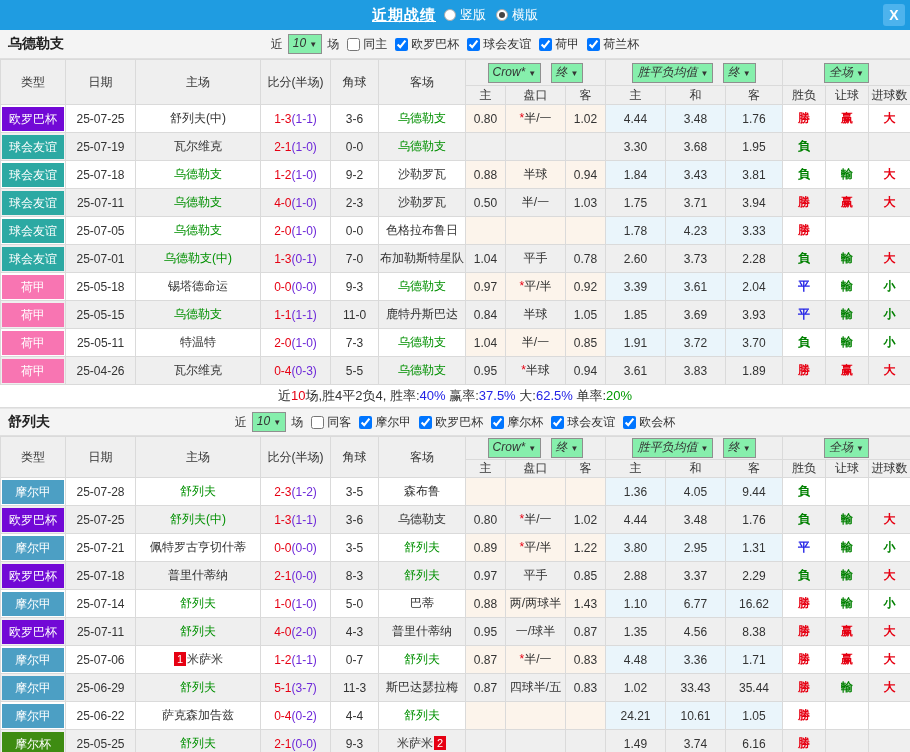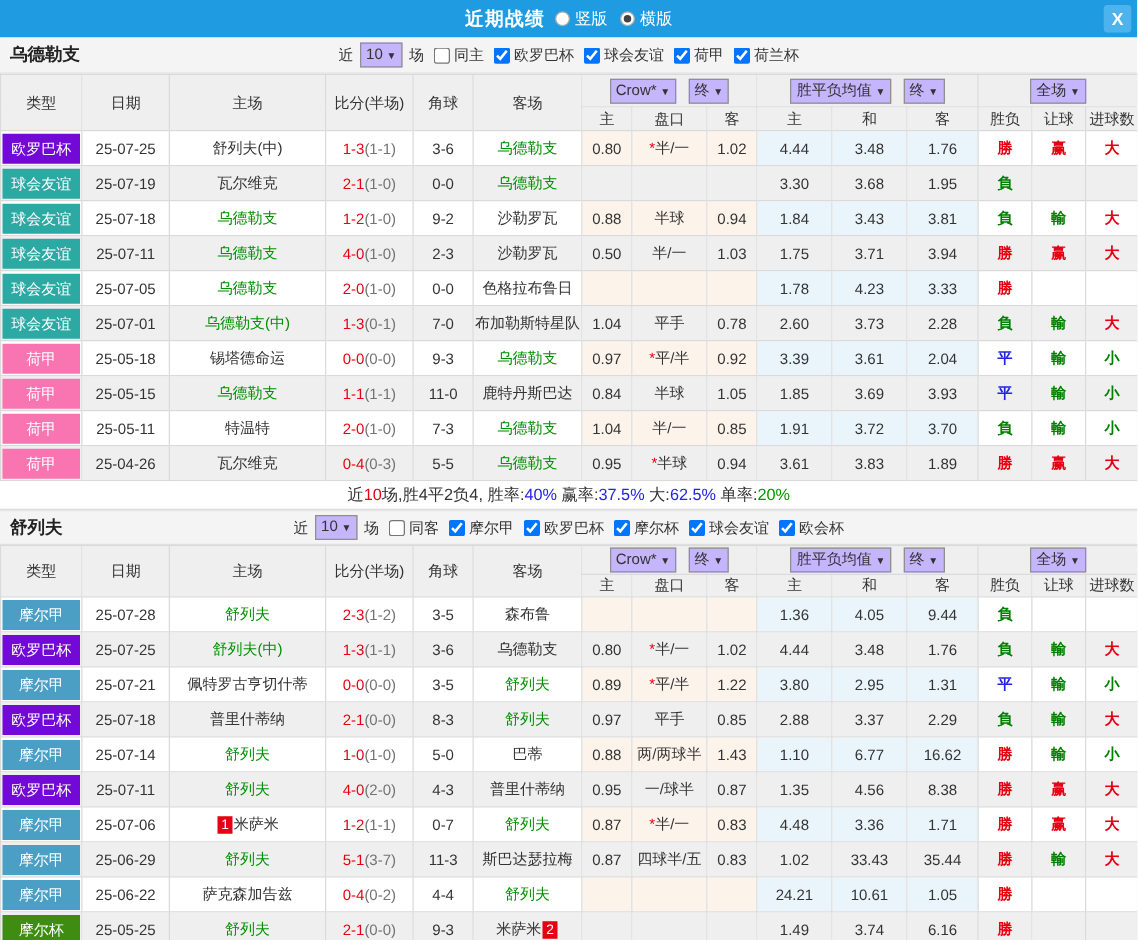--- a/index.html
+++ b/index.html
@@ -1,50 +1,50 @@
 <!DOCTYPE html>
 <html><head>
 <meta charset="utf-8">
 <style>
   html,body{margin:0;padding:0;background:#fff;}
   .window{width:910px;height:752px;overflow:hidden;position:relative;background:#fff;
           font-family:"Liberation Sans","DejaVu Sans",sans-serif;color:#333;}
   
   .titlebar{height:30px;background:#1F9CE1;display:flex;align-items:center;justify-content:center;gap:8px;position:relative;color:#fff;}
-  .titlebar .title{font-weight:bold;font-size:15px;letter-spacing:1px;}
+  .titlebar .title{font-weight:bold;font-size:15px;letter-spacing:1px;text-decoration:underline;}
   .radio-opt{display:inline-flex;align-items:center;gap:4px;font-size:13px;cursor:pointer;}
   .radio-circle{width:12px;height:12px;border-radius:50%;background:#fff;border:1px solid #aaa;display:inline-block;position:relative;box-sizing:border-box;}
   .radio-circle.sel::after{content:"";position:absolute;left:2px;top:2px;width:6px;height:6px;border-radius:50%;background:#444;}
   .close-btn{position:absolute;right:5px;top:4px;width:22px;height:22px;background:#4DB3ED;color:#fff;font-weight:bold;
              text-align:center;line-height:22px;border-radius:3px;cursor:pointer;font-size:14px;}
   
   .section-bar{background:#F4F4F4;border-bottom:1px solid #DFDFDF;position:relative;display:flex;align-items:center;justify-content:center;font-size:12px;}
   .s1 .section-bar{height:28px;}
   .s2 .section-bar{height:26px;border-top:1px solid #E6E6E6;}
   .section-bar .team{position:absolute;left:8px;font-size:14px;font-weight:bold;color:#222;}
   .filter{display:flex;align-items:center;}
   .filter .lbl{margin:0 2px;white-space:nowrap;}
-  .select-box{display:inline-block;border:1px solid #8F8F8F;background:#c4b5fd;padding:1px 4px;font-size:12px;line-height:14px;margin:0 3px;cursor:pointer;white-space:nowrap;}
+  .select-box{display:inline-block;border:1px solid #8F8F8F;background:#86efac;padding:1px 4px;font-size:12px;line-height:14px;margin:0 3px;cursor:pointer;white-space:nowrap;font-style:italic;}
   .select-box .arr{font-size:8px;margin-left:3px;color:#333;}
   input[type=checkbox]{margin:0 1px 0 6px;vertical-align:-2px;width:13px;height:13px;}
   
   table{border-collapse:collapse;table-layout:fixed;width:910px;font-size:12px;}
   th,td{border:1px solid #DADADA;text-align:center;padding:0;overflow:hidden;white-space:nowrap;vertical-align:middle;}
   thead th{background:#EFEFEF;font-weight:normal;color:#333;}
   .s1 tr.h1{height:26px;} .s1 tr.h2{height:19px;}
   .s2 tr.h1{height:23px;} .s2 tr.h2{height:16px;}
   tbody tr{height:28px;}
   tbody tr.even td{background:#EFEFEF;}
   tbody td.c-type{background:#fff;}
   tbody td.c-crow{background:#FCF4EB;}
   tbody td.c-mean{background:#EAF5FB;}
   .type-badge{display:block;margin:1px;height:24px;line-height:24px;color:#fff;font-size:12px;}
   .team-green{color:#009000;}
   .score-main{color:#E60012;}
-  .score-half{color:#737373;}
+  .score-half{color:#6d28d9;}
   .star{color:#E60012;}
   .res{font-weight:bold;}
   .badge{display:inline-block;background:#E60012;color:#fff;font-size:11px;line-height:14px;padding:0 3px;margin:0 1px;}
   .summary{height:22px;line-height:22px;text-align:center;font-size:13px;border-bottom:1px solid #DCDCDC;background:#fff;}
 </style>
 </head>
 <body>
 
 <div class="window">
 

